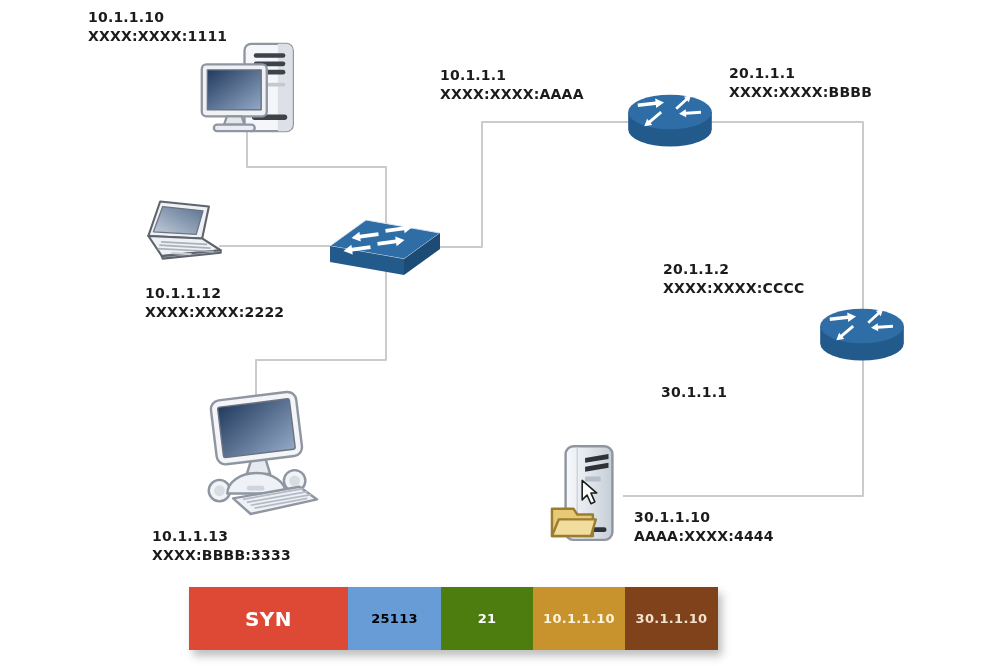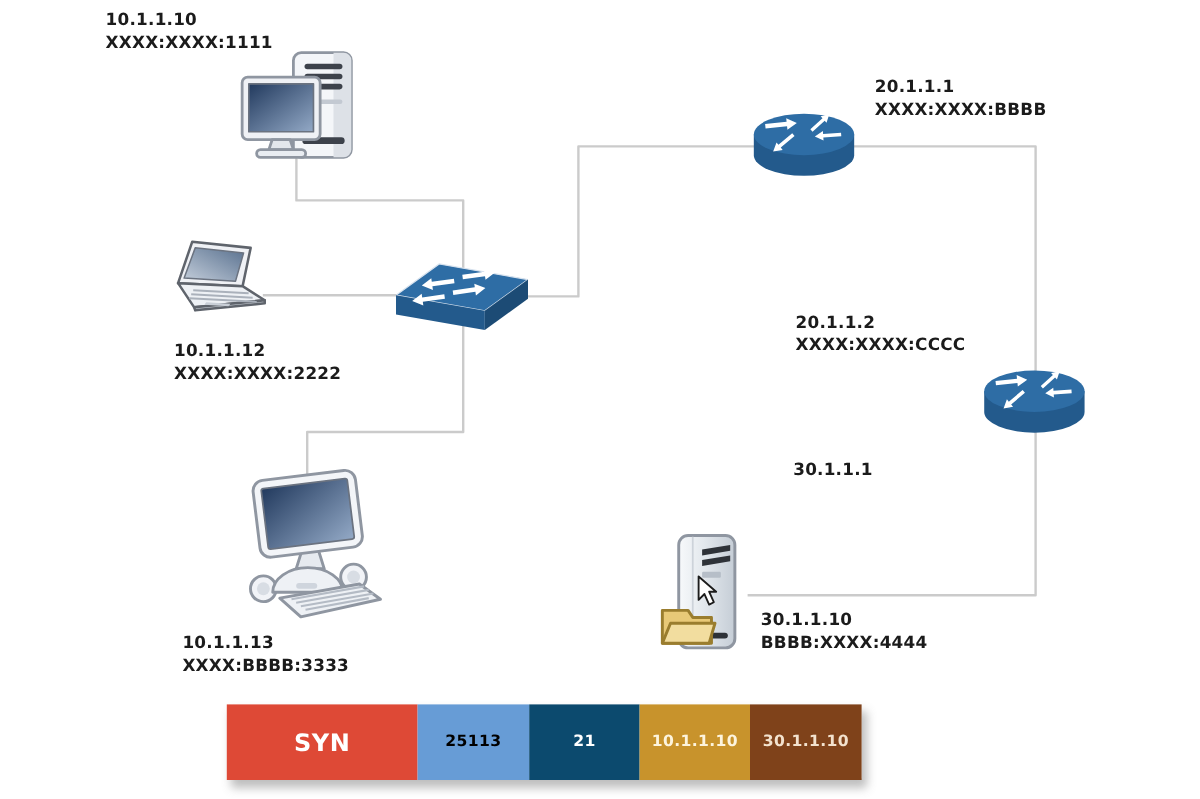--- a/index.html
+++ b/index.html
@@ -161,37 +161,41 @@
     <div>XXXX:XXXX:1111</div>
   </div>
   <div class="lbl" style="left:145px;top:284px">
     <div>10.1.1.12</div>
     <div>XXXX:XXXX:2222</div>
   </div>
   <div class="lbl" style="left:152px;top:527px">
     <div>10.1.1.13</div>
     <div>XXXX:BBBB:3333</div>
   </div>
+  <div class="lbl" style="left:440px;top:66px">
+    <div>10.1.1.1</div>
+    <div>XXXX:XXXX:AAAA</div>
+  </div>
   <div class="lbl" style="left:729px;top:64px">
     <div>20.1.1.1</div>
     <div>XXXX:XXXX:BBBB</div>
   </div>
   <div class="lbl" style="left:663px;top:260px">
     <div>20.1.1.2</div>
     <div>XXXX:XXXX:CCCC</div>
   </div>
   <div class="lbl" style="left:661px;top:383px">
     <div>30.1.1.1</div>
   </div>
   <div class="lbl" style="left:634px;top:508px">
     <div>30.1.1.10</div>
-    <div>BBBB:XXXX:4444</div>
+    <div>AAAA:XXXX:4444</div>
   </div>
 
   <div class="packet-bar">
     <div class="seg first" style="width: 159px; background-color: rgb(222, 73, 54); color: rgb(255, 255, 255);">SYN</div>
     <div class="seg" style="width: 93px; background-color: rgb(103, 156, 214); color: #000000;">25113</div>
-    <div class="seg" style="width: 92px; background-color: #0c4a6e; color: rgb(255, 255, 255);">21</div>
+    <div class="seg" style="width: 92px; background-color: #4d7c0f; color: rgb(255, 255, 255);">21</div>
     <div class="seg" style="width: 92px; background-color: rgb(200, 147, 44); color: rgb(253, 244, 221);">10.1.1.10</div>
     <div class="seg" style="width: 93px; background-color: rgb(127, 66, 26); color: rgb(243, 226, 206);">30.1.1.10</div>
   </div>
 
 </div>
 
 </body></html>

